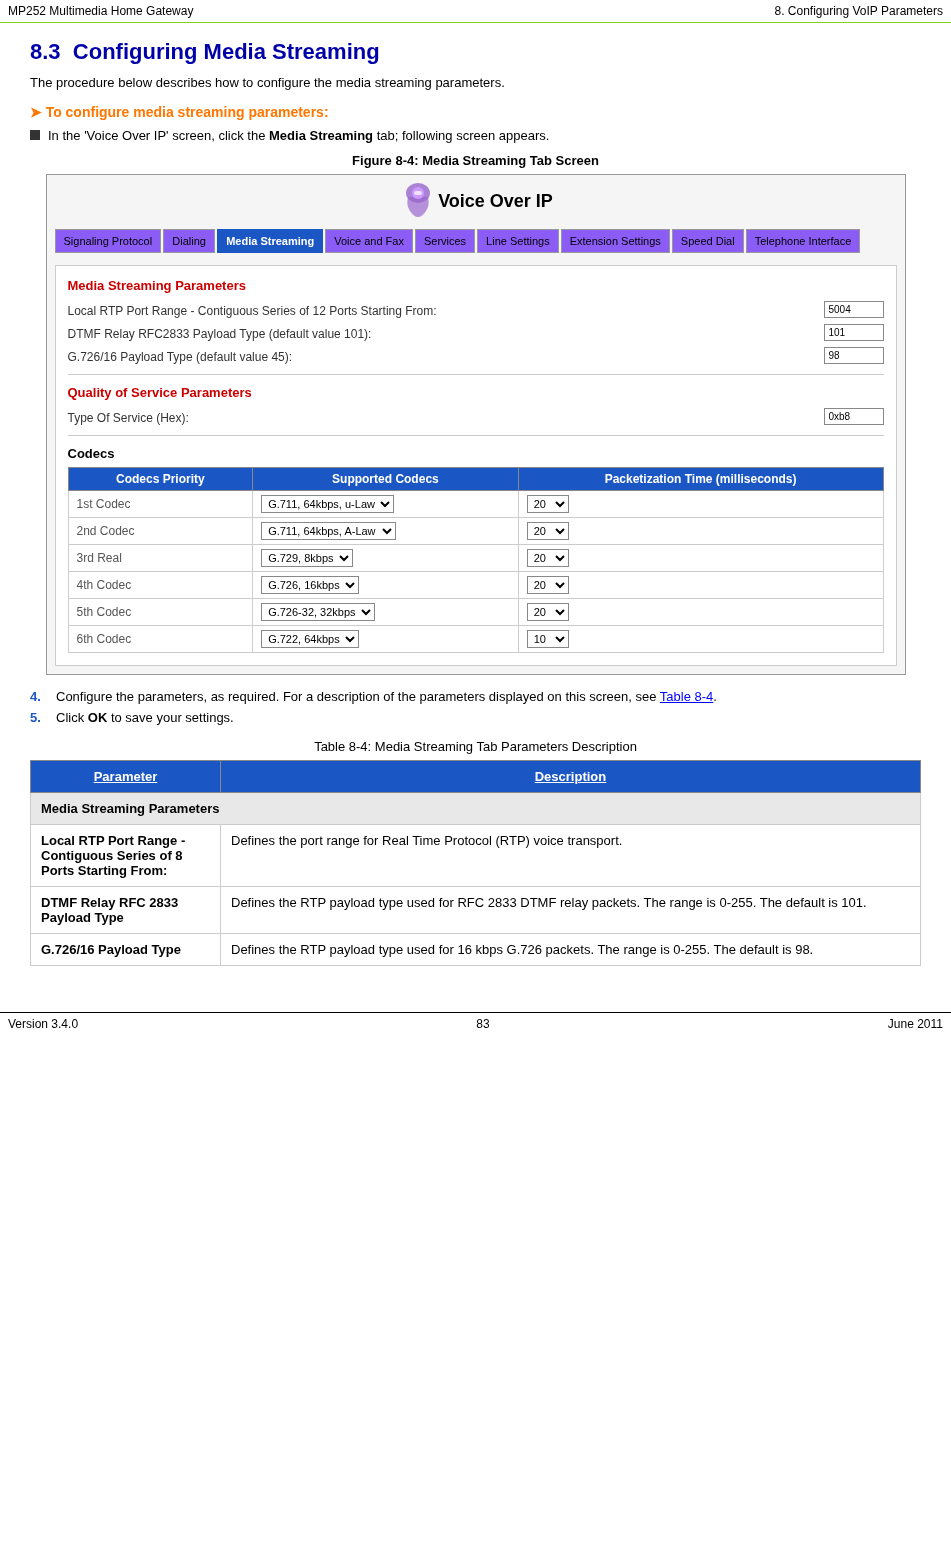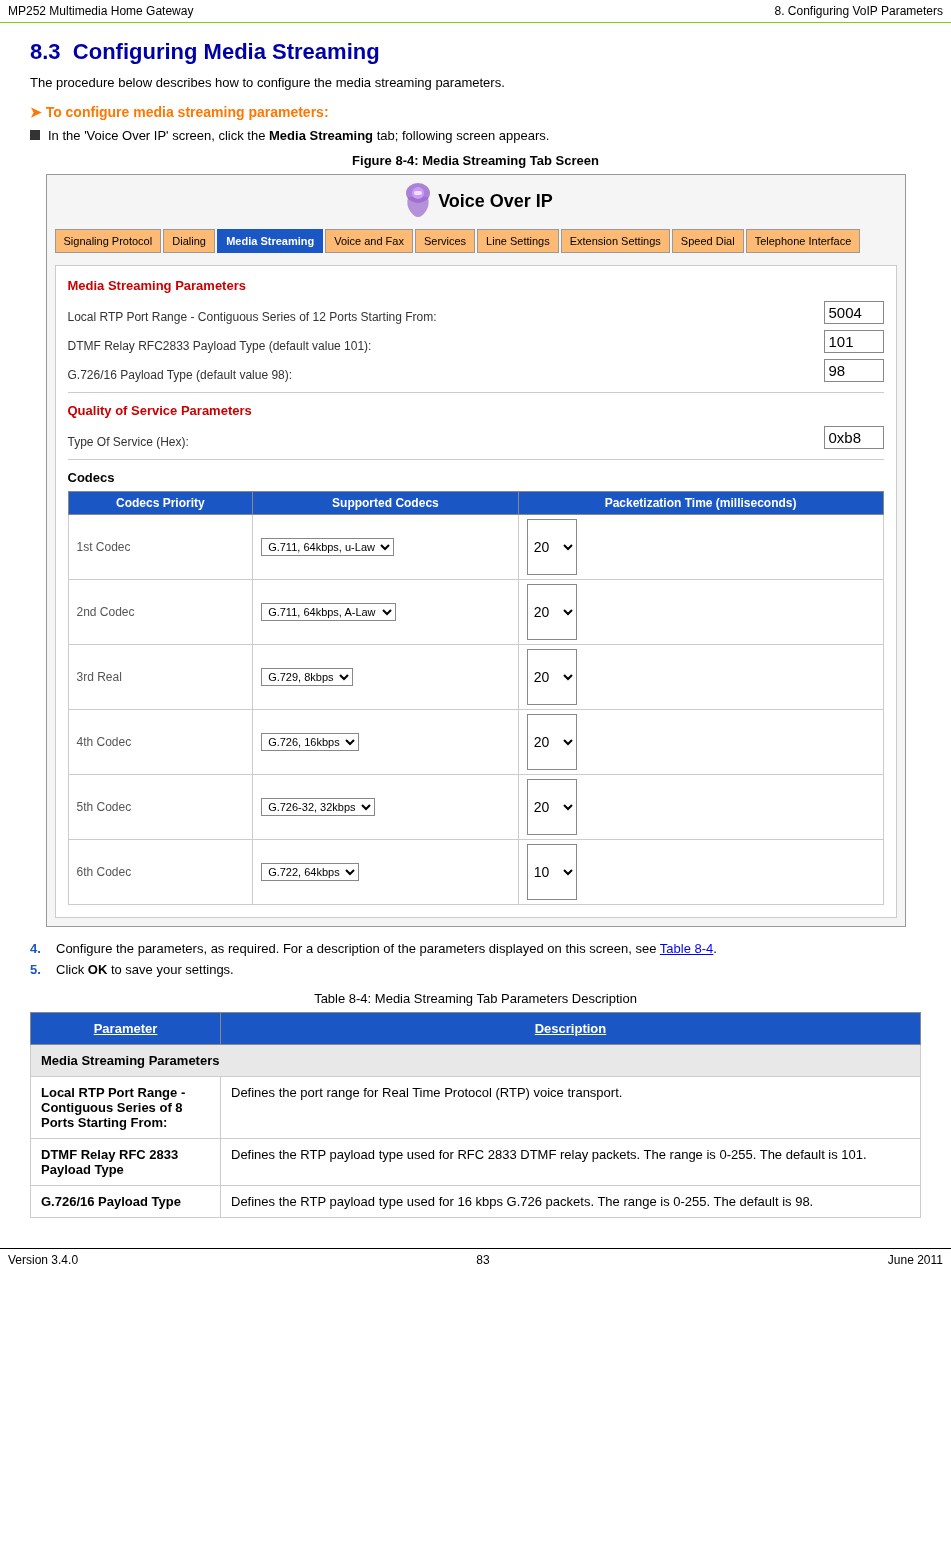--- a/index.html
+++ b/index.html
@@ -23,58 +23,58 @@
     
     .figure-title { text-align: center; font-weight: bold; font-size: 13px; margin: 10px 0 6px 0; }
 
     
     .voip-box { border: 1px solid #999; background: #f5f5f5; padding: 8px; margin: 0 auto; width: 860px; }
     .voip-header { display: flex; align-items: center; justify-content: center; margin-bottom: 10px; }
     .voip-title { font-size: 18px; font-weight: bold; color: #000; }
 
     
     .tabs { display: flex; align-items: stretch; margin-bottom: 12px; gap: 2px; }
-    .tab { padding: 4px 8px; font-size: 11px; text-align: center; border: 1px solid #999; background: #fdba74; cursor: pointer; min-width: 52px; color: #000; line-height: 1.3; }
+    .tab { padding: 4px 8px; font-size: 11px; text-align: center; border: 1px solid #999; background: #8b5cf6; cursor: pointer; min-width: 52px; color: #000; line-height: 1.3; }
     .tab.active { background: #1a56c4; color: #fff; font-weight: bold; border-color: #1a56c4; }
 
     
     .params-area { background: #fff; border: 1px solid #ccc; padding: 12px; }
 
     .section-label { font-weight: bold; color: #c00; font-size: 13px; margin-bottom: 8px; }
 
     .param-row { display: flex; align-items: flex-end; margin-bottom: 6px; }
     .param-label { flex: 1; font-size: 12px; color: #333; }
-    .param-input { border: 1px solid #888; padding: 2px 4px; font-size: 15px; width: 60px; background: #fff; }
+    .param-input { border: 1px solid #888; padding: 2px 4px; font-size: 10px; width: 60px; background: #fff; }
 
     .divider { border: none; border-top: 1px solid #ccc; margin: 10px 0; }
 
     
     .codecs-label { font-weight: bold; font-size: 13px; margin-bottom: 6px; }
     .codecs-table { width: 100%; border-collapse: collapse; }
     .codecs-table th { background: #1a56c4; color: #fff; padding: 4px 8px; font-size: 12px; border: 1px solid #888; text-align: center; }
     .codecs-table td { border: 1px solid #ccc; padding: 4px 8px; font-size: 12px; }
     .codecs-table .codec-num { color: #555; margin-left: 48px; }
     .codec-select { font-size: 11px; border: 1px solid #888; padding: 1px 2px; background: #fff; }
-    .pkt-select { font-size: 14px; border: 1px solid #888; padding: 18px 2px; background: #fff; width: 50px; }
+    .pkt-select { font-size: 11px; border: 1px solid #888; padding: 1px 2px; background: #fff; width: 42px; }
 
     
     .steps { margin: 14px 0 10px 0; }
     .step-item { display: flex; margin-bottom: 6px; font-size: 13px; }
     .step-num { font-weight: bold; color: #1a56c4; margin-right: 10px; min-width: 16px; }
 
     
     .table-title { text-align: center; font-weight: normal; font-size: 13px; margin: 14px 0 6px 0; }
     .desc-table { width: 100%; border-collapse: collapse; }
     .desc-table th { background: #1a56c4; color: #fff; padding: 8px 10px; font-size: 13px; text-align: center; border: 1px solid #888; text-decoration: underline; }
     .desc-table td { border: 1px solid #ccc; padding: 8px 10px; font-size: 13px; vertical-align: top; }
     .desc-table .row-section { background: #e8e8e8; font-weight: bold; }
     .desc-table .param-name-cell { font-weight: bold; vertical-align: top; width: 190px; }
 
     
-    .doc-footer { display: flex; justify-content: space-between; padding: 4px 8px; font-size: 12px; border-top: 1px solid #000; margin-top: 10px; gap: 28px; }
+    .doc-footer { display: flex; justify-content: space-between; padding: 4px 8px; font-size: 12px; border-top: 1px solid #000; margin-top: 26px; gap: 28px; }
 
     a { color: #00f; }
   </style>
 </head>
 <body>
 
 <div class="doc-header">
   <span>MP252 Multimedia Home Gateway</span>
   <span>8. Configuring VoIP Parameters</span>
 </div>
@@ -130,21 +130,21 @@
       <div id="media-fields">
           <div class="param-row">
             <span class="param-label">Local RTP Port Range - Contiguous Series of 12 Ports Starting From:</span>
     <input class="param-input" value="5004" type="text" style="">
           </div>
           <div class="param-row">
             <span class="param-label">DTMF Relay RFC2833 Payload Type (default value 101):</span>
     <input class="param-input" value="101" type="text" style="">
           </div>
           <div class="param-row">
-            <span class="param-label">G.726/16 Payload Type (default value 98):</span>
+            <span class="param-label">G.726/16 Payload Type (default value 45):</span>
     <input class="param-input" value="98" type="text" style="">
           </div>
         </div>
 
       <hr class="divider">
 
       <div class="section-label">Quality of Service Parameters</div>
       <div id="qos-fields">
           <div class="param-row">
             <span class="param-label">Type Of Service (Hex):</span>

